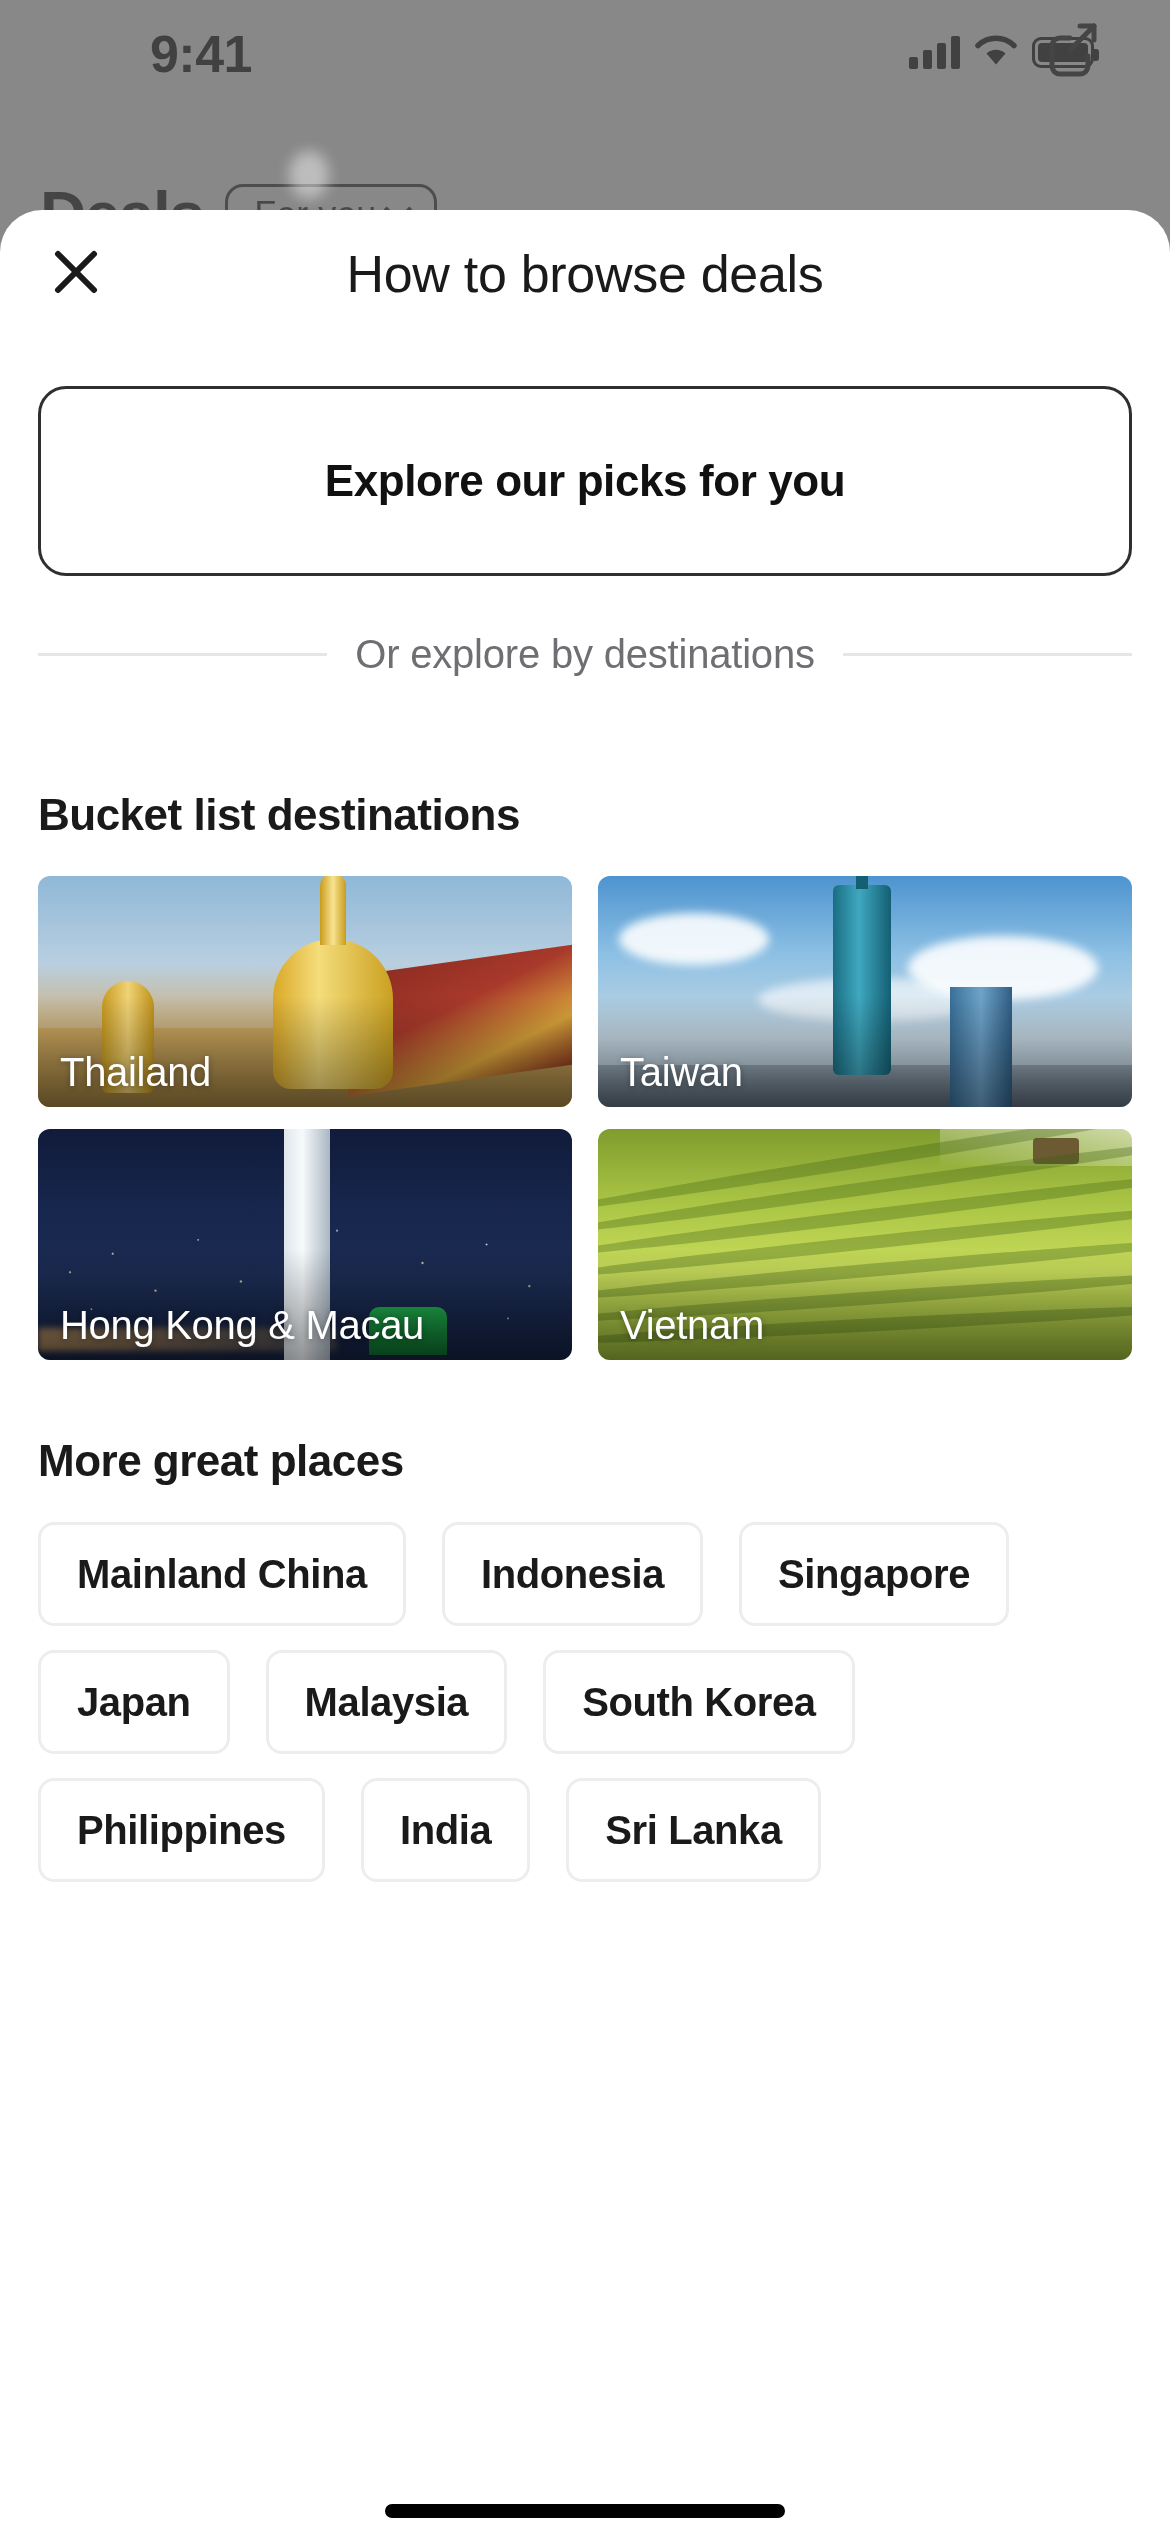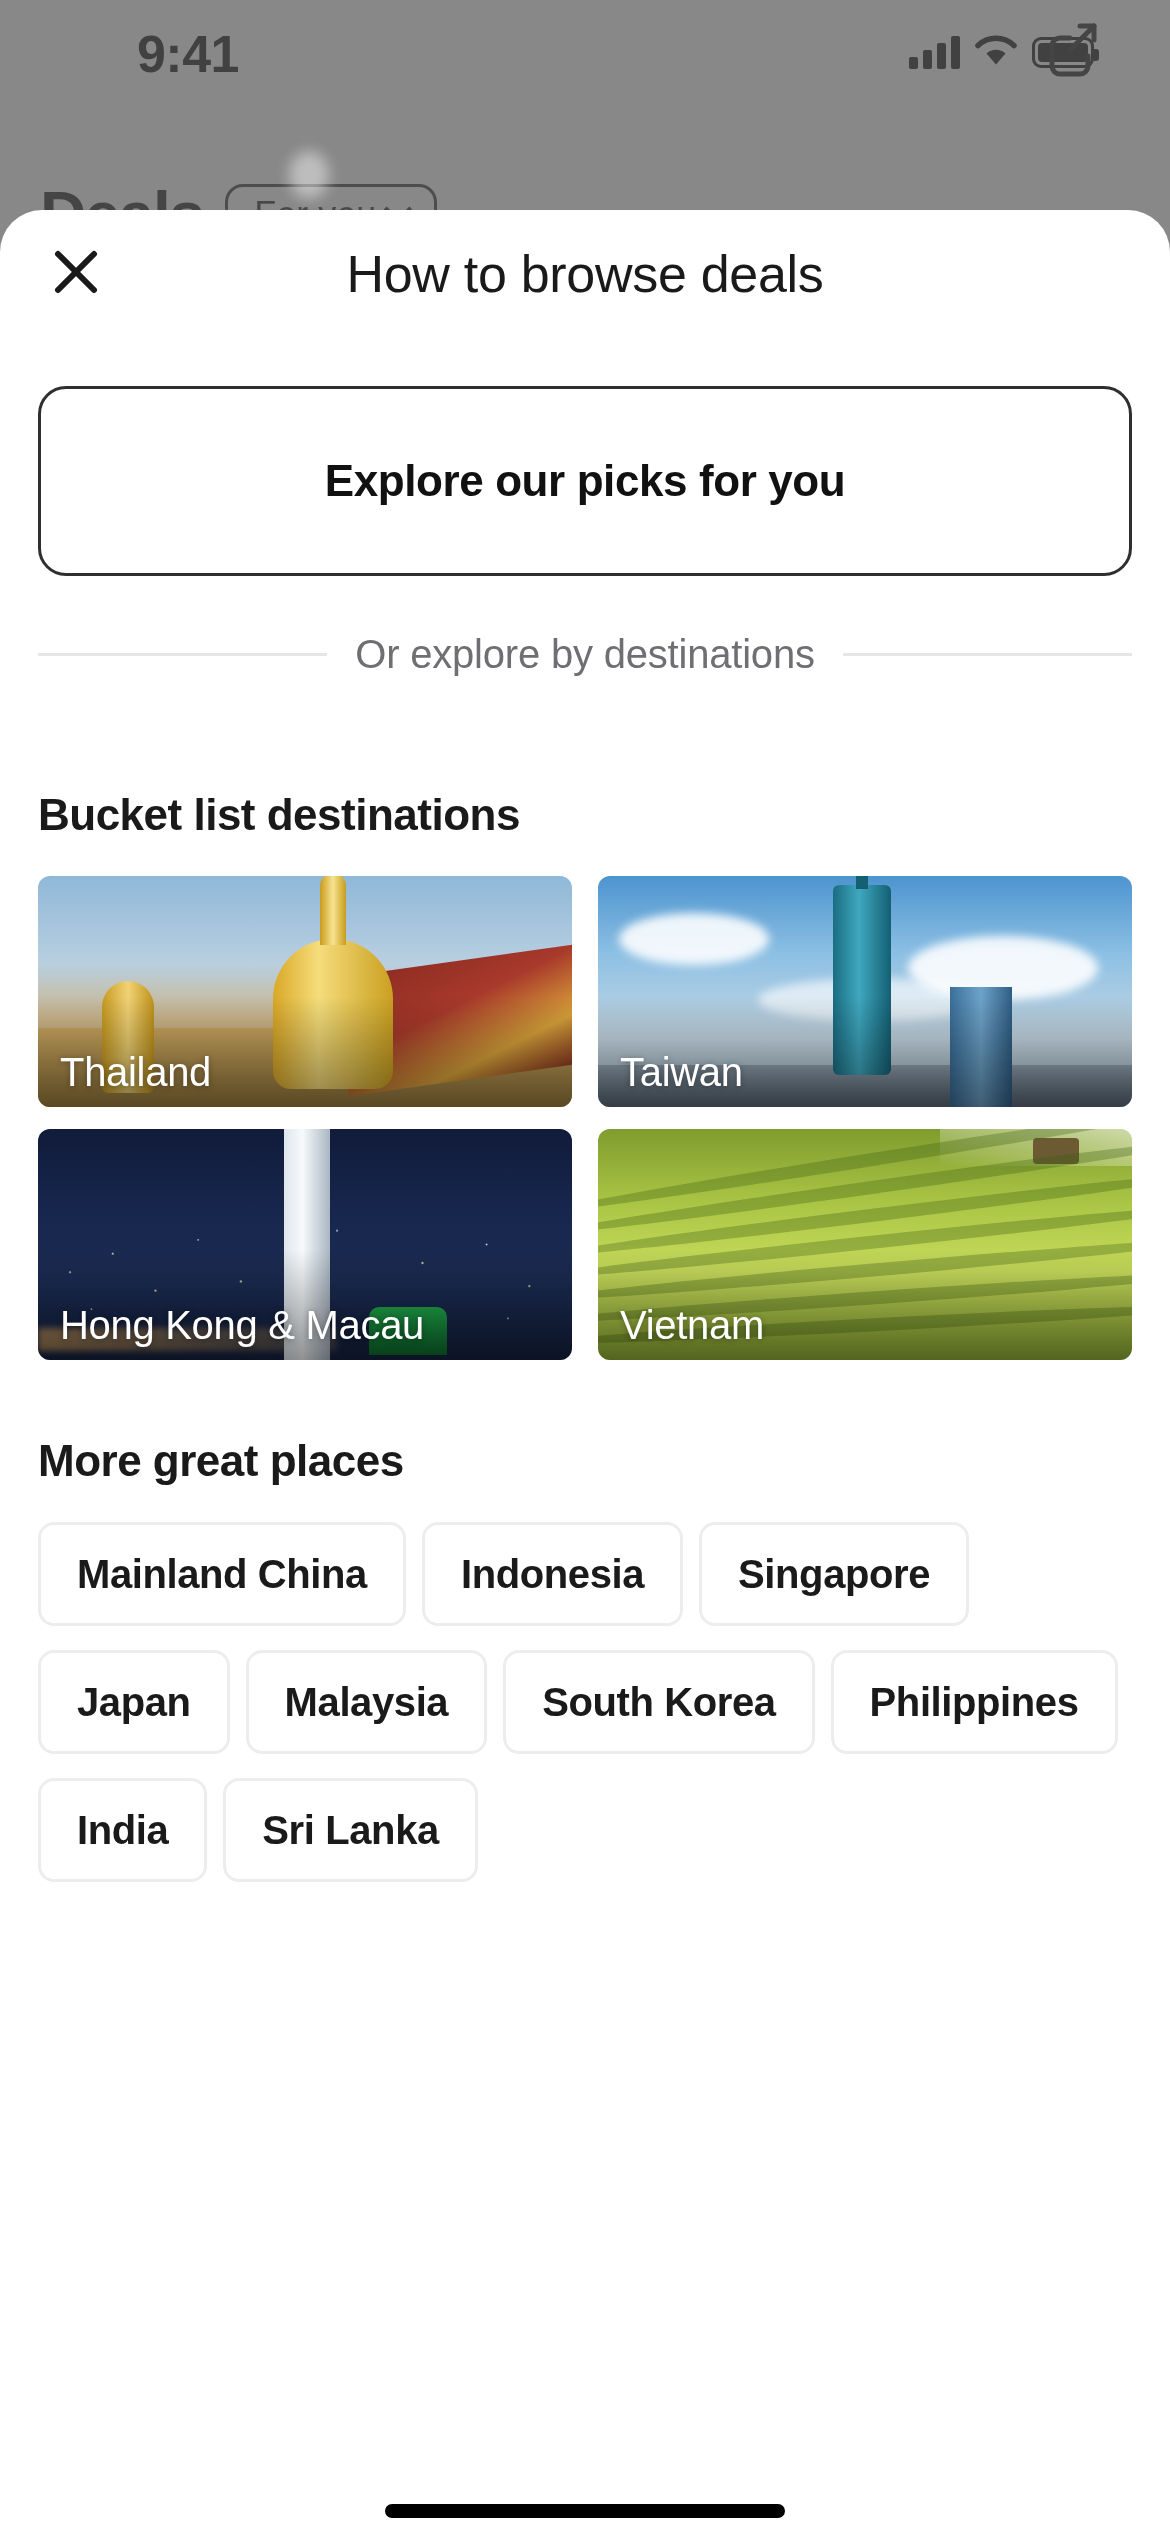--- a/index.html
+++ b/index.html
@@ -13,21 +13,21 @@
 
   
   #bg-app {
     position:absolute; inset:0;
     background:#ffffff;
   }
   #bg-statusbar {
     position:absolute; top:0; left:0; width:1170px; height:132px;
   }
   #bg-time {
-    position:absolute; left:88px; top:24px; width:200px;
+    position:absolute; left:101px; top:24px; width:200px;
     font-size:52px; font-weight:700; letter-spacing:-0.5px; color:#000;
     text-align:center;
   }
   #bg-status-icons {
     position:absolute; right:76px; top:30px;
     display:flex; align-items:center; gap:14px; height:44px;
   }
   .sig-bars { display:flex; align-items:flex-end; gap:5px; height:34px; }
   .sig-bars i { display:block; width:9px; background:#000; border-radius:2px; }
   .sig-bars i:nth-child(1){ height:12px; }
@@ -279,21 +279,21 @@
     background:#6b5a32; border-radius:4px;
   }
   .ph-vietnam .sky {
     position:absolute; right:0; top:0; width:36%; height:16%;
     background:linear-gradient(to bottom left,rgba(235,240,210,0.75),transparent);
   }
 
   
   #chips {
     margin:36px 38px 0 38px;
-    display:flex; flex-wrap:wrap; gap:24px 16px;
+    display:flex; flex-wrap:wrap; gap:24px 36px;
   }
   .chip {
     border:3px solid #eceded;
     border-radius:16px;
     background:#fff;
     height:104px;
     padding:0 36px;
     display:flex; align-items:center;
     font-size:40px; font-weight:700; color:#1a1a1a; letter-spacing:-0.4px;
     white-space:nowrap;

